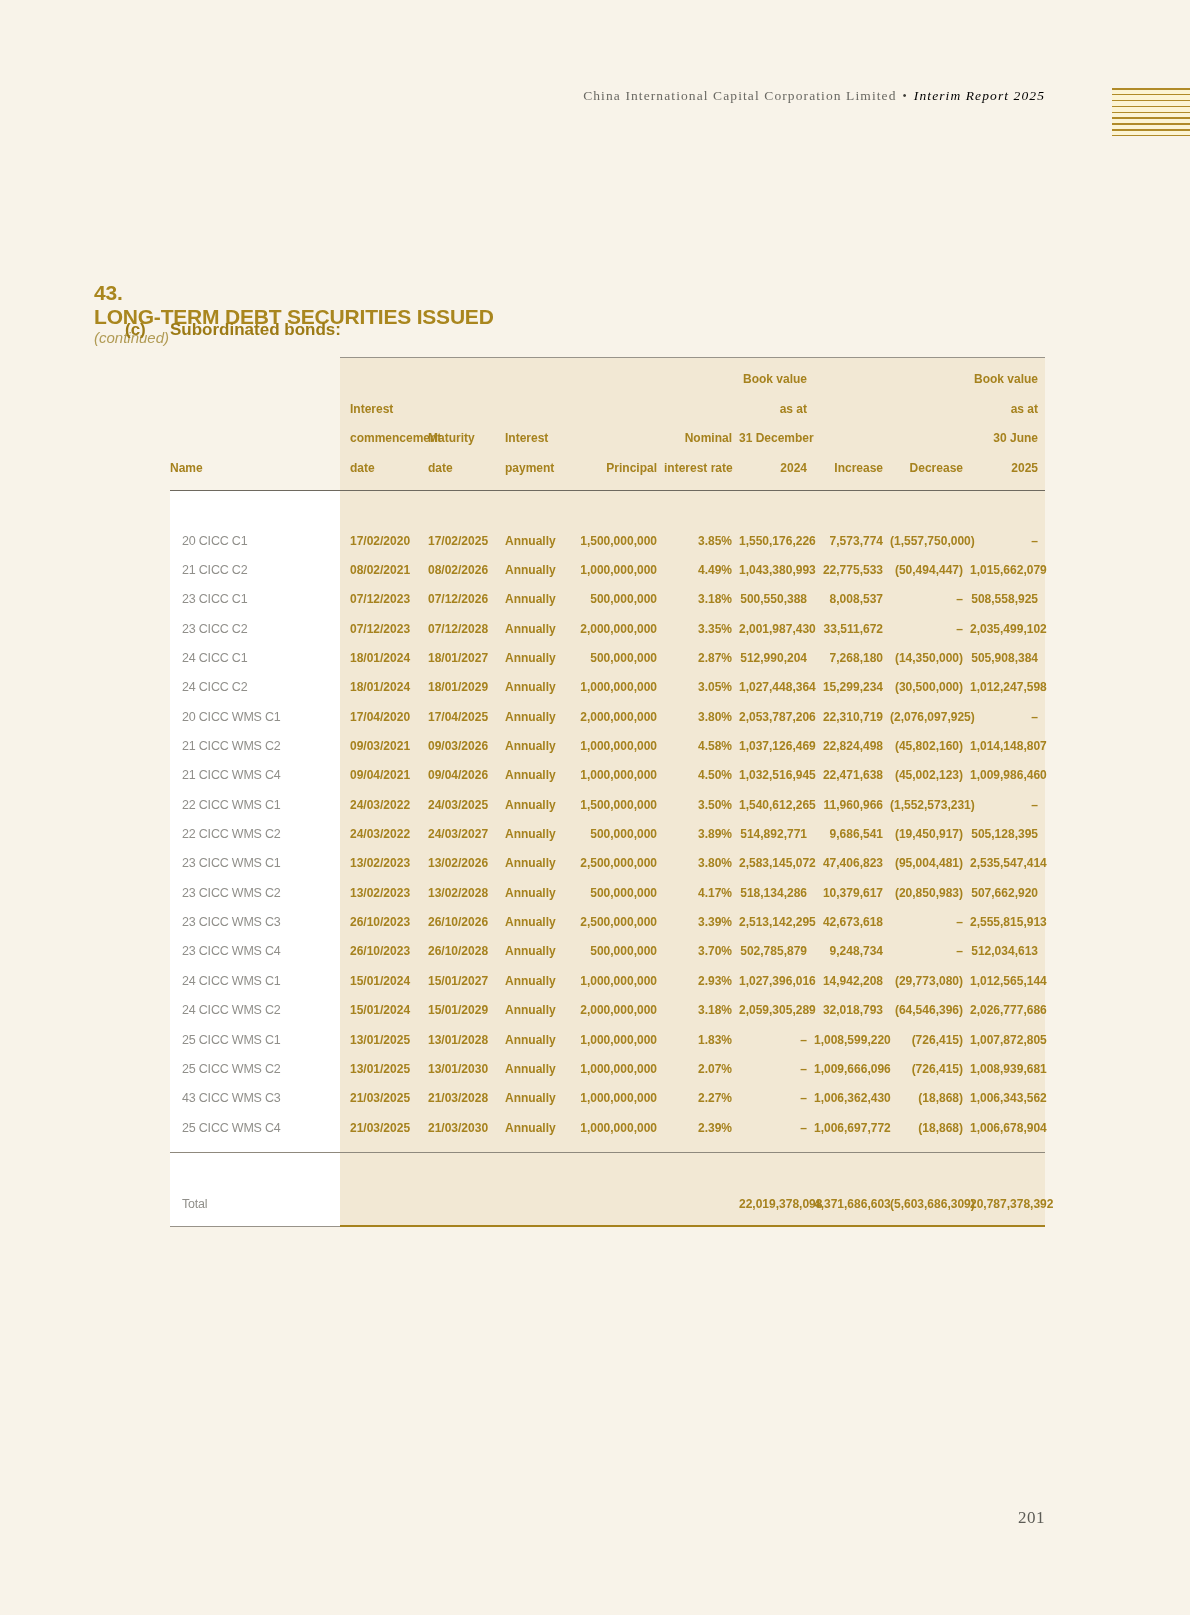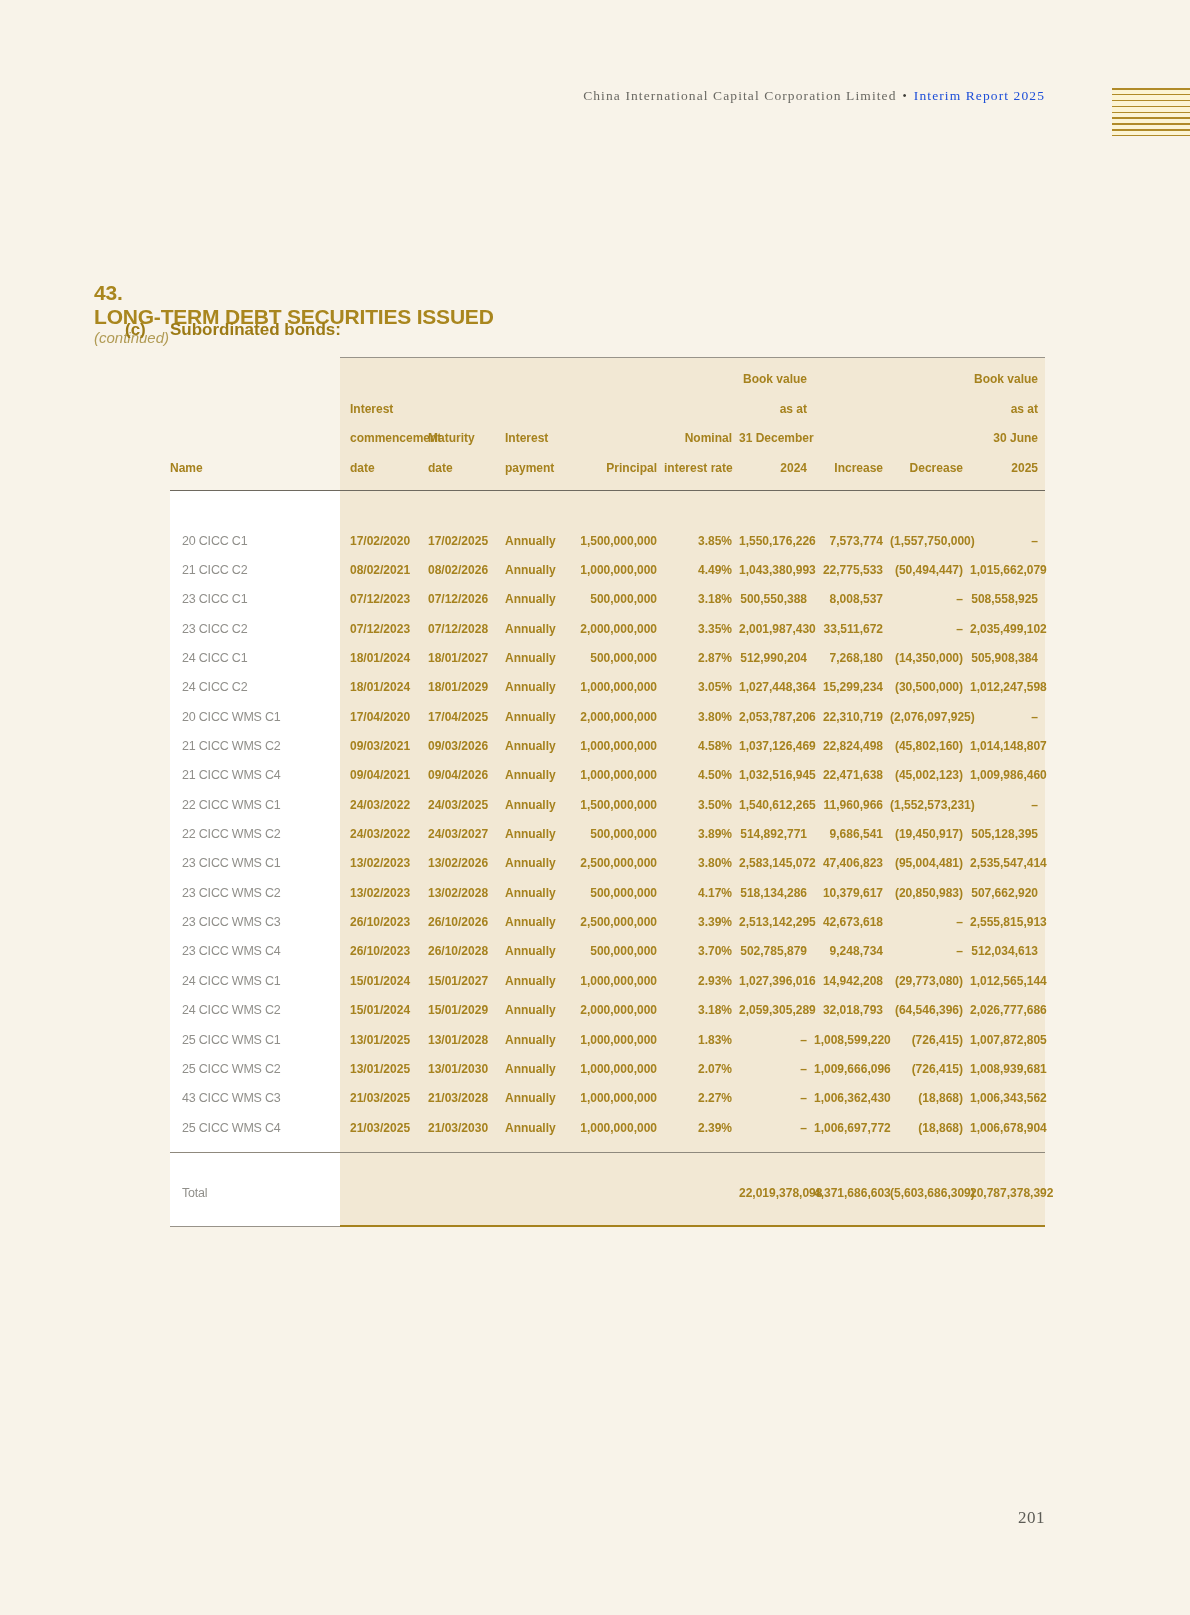--- a/index.html
+++ b/index.html
@@ -15,21 +15,21 @@
 
   
   .report-header {
     position:absolute; top:88px; right:145px;
     font-family:"Liberation Serif", serif;
     font-size:13.5px; letter-spacing:1.1px;
     white-space:nowrap;
   }
   .report-header .company { color:#6a6963;margin-left:31px; }
   .report-header .sep { color:#3f3e39; margin:0 6px; font-size:12px; }
-  .report-header .report { color:#1d4ed8; }
+  .report-header .report { color:#000000;font-style:italic; }
   .logo-stripes {
     position:absolute; top:88px; right:0;
     width:78px; height:48px;
     background-color:#fcf4d4;
     background-image:repeating-linear-gradient(
       to bottom,
       #b08a28 0px, #b08a28 1.6px,
       #fcf4d4 1.6px, #fcf4d4 5.9px);
   }
 
@@ -113,21 +113,21 @@
 
   .a-left  { text-align:left; }
   .a-right { text-align:right; padding-right:7px; }
   .c-commencement.a-left { padding-left:10px; }
   .c-maturity.a-left     { padding-left:2px; }
   .c-payment.a-left      { padding-left:3px; }
 
   .total-row-wrap {
     position:absolute; left:0; right:0; top:795px; height:75px;
     display:grid; grid-template-columns:var(--cols);
-    align-items:end; padding-bottom:27px;
+    align-items:end; padding-bottom:16px;
   }
 
   
   .page-number {
     position:absolute; right:145px; top:1508px;
     font-family:"Liberation Serif", serif;
     font-size:17px; color:#5d5c56; letter-spacing:0.5px;
   }
 </style>
 </head>

